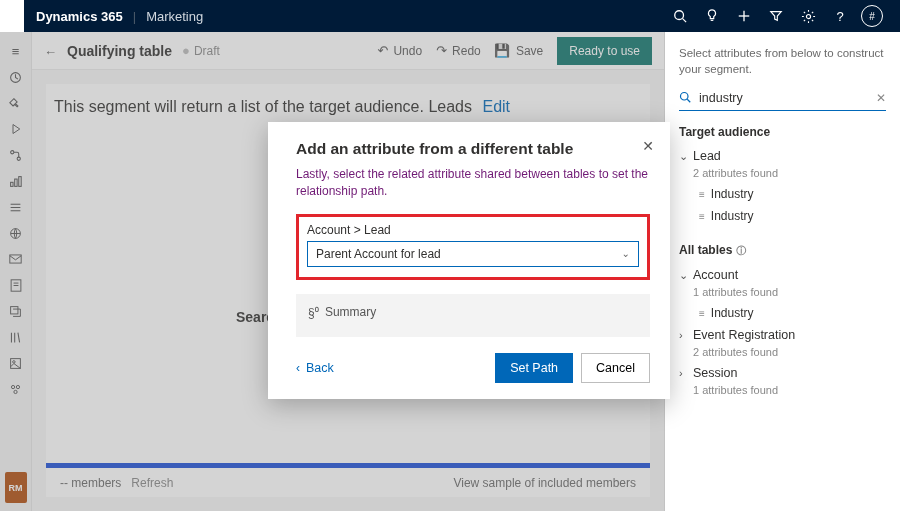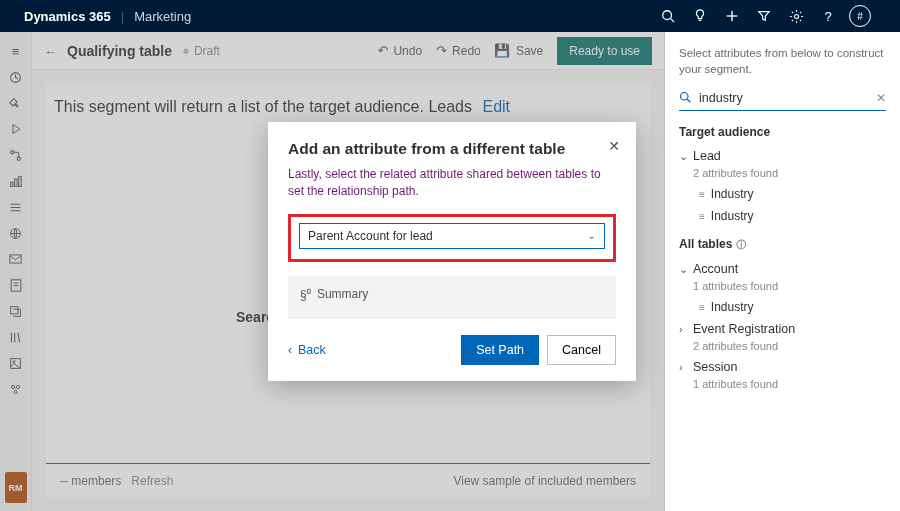--- a/index.html
+++ b/index.html
@@ -14,22 +14,23 @@
     overflow: hidden;
     position: relative;
   }
   
   .topbar {
     background: #001b38;
     color: #fff;
     height: 32px;
     display: flex;
     align-items: center;
-    padding: 0 24px;
+    padding: 0 12px;
     font-size: 13px;
+    margin-left: 24px;
   }
   .topbar .brand { font-weight: 600; }
   .topbar .divider { margin: 0 10px; color: #4a5a6a; }
   .topbar .module { color: #d0d7de; }
   .topbar .spacer { flex: 1; }
   .topbar .icon-btn {
     width: 32px; height: 32px;
     display: flex; align-items: center; justify-content: center;
     color: #fff; cursor: pointer;
   }
@@ -115,21 +116,21 @@
     padding: 14px 14px 0 8px; font-size: 16px;
   }
   .canvas .intro .hl { color: #323130; font-weight: 400; }
   .canvas .intro a { color: #0067b8; margin-left: 6px; text-decoration: none; }
   .canvas .center-label {
     position: absolute; left: 190px; top: 225px;
     color: #323130; font-weight: 600; font-size: 14px;
   }
   .canvas-footer {
     margin-top: auto;
-    border-top: 1px solid #1d4ed8;
+    border-top: 5px solid #1d4ed8;
     height: 34px; display: flex; align-items: center;
     padding: 0 14px; color: #6a6a6a; font-size: 12px;
   }
   .canvas-footer .refresh { margin-left: 10px; color: #888; cursor: pointer; }
   .canvas-footer .spacer { flex: 1; }
   
   .builder-col h2 { font-size: 15px; font-weight: 600; margin: 0 0 6px 0; }
   .builder-col .sub { font-size: 11.5px; color: #6a6a6a; margin-bottom: 10px; line-height: 1.35; }
   .searchbox {
     display: flex; align-items: center;
@@ -165,24 +166,24 @@
   
   .overlay {
     position: absolute; top: 32px; left: 0;
     width: 665px; height: 479px;
     background: rgba(120,120,120,0.32);
     pointer-events: none;
   }
   .modal {
     position: absolute;
     left: 268px; top: 122px;
-    width: 368px;
+    width: 402px;
     background: #fff;
     box-shadow: 0 6px 24px rgba(0,0,0,0.25);
-    padding: 18px 20px 16px 20px;
+    padding: 18px 20px 16px 28px;
     z-index: 20;
   }
   .modal h3 { font-size: 15.5px; font-weight: 600; margin: 0 16px 8px 0; }
   .modal .close {
     position: absolute; top: 16px; right: 16px;
     color: #555; cursor: pointer; font-size: 14px;
   }
   .modal .desc { font-size: 12px; color: #701a75; line-height: 1.4; margin-bottom: 14px; }
   .highlight-box {
     border: 3px solid #e2252c;
@@ -412,21 +413,21 @@
     <div class="tree-sub">2 attributes found</div>
     <div class="tree-item">
       <span class="bullet">≡</span>
       <span>Industry</span>
     </div>
     <div class="tree-item">
       <span class="bullet">≡</span>
       <span>Industry</span>
     </div>
 
-    <div class="section-h" style="margin-top:10px;">
+    <div class="section-h" style="margin-top:16px;">
       <span>All tables</span><span class="info-ico">ⓘ</span>
     </div>
 
     <div class="tree-group">
       <span class="caret">⌄</span>
       <span>Account</span>
     </div>
     <div class="tree-sub">1 attributes found</div>
     <div class="tree-item">
       <span class="bullet">≡</span>
@@ -448,20 +449,21 @@
 </div>
 
 <div class="overlay"></div>
 
 <div class="modal">
   <h3>Add an attribute from a different table</h3>
   <span class="close">✕</span>
   <div class="desc">Lastly, select the related attribute shared between tables to set the relationship path.</div>
 
   <div class="highlight-box">
+    <div class="lbl">Account &gt; Lead</div>
     <div class="dropdown">
       <span>Parent Account for lead</span>
       <span class="chev">⌄</span>
     </div>
   </div>
 
   <div class="summary-box">
     <div class="shead">
       <span class="sico">§⁰</span>
       <span>Summary</span>

